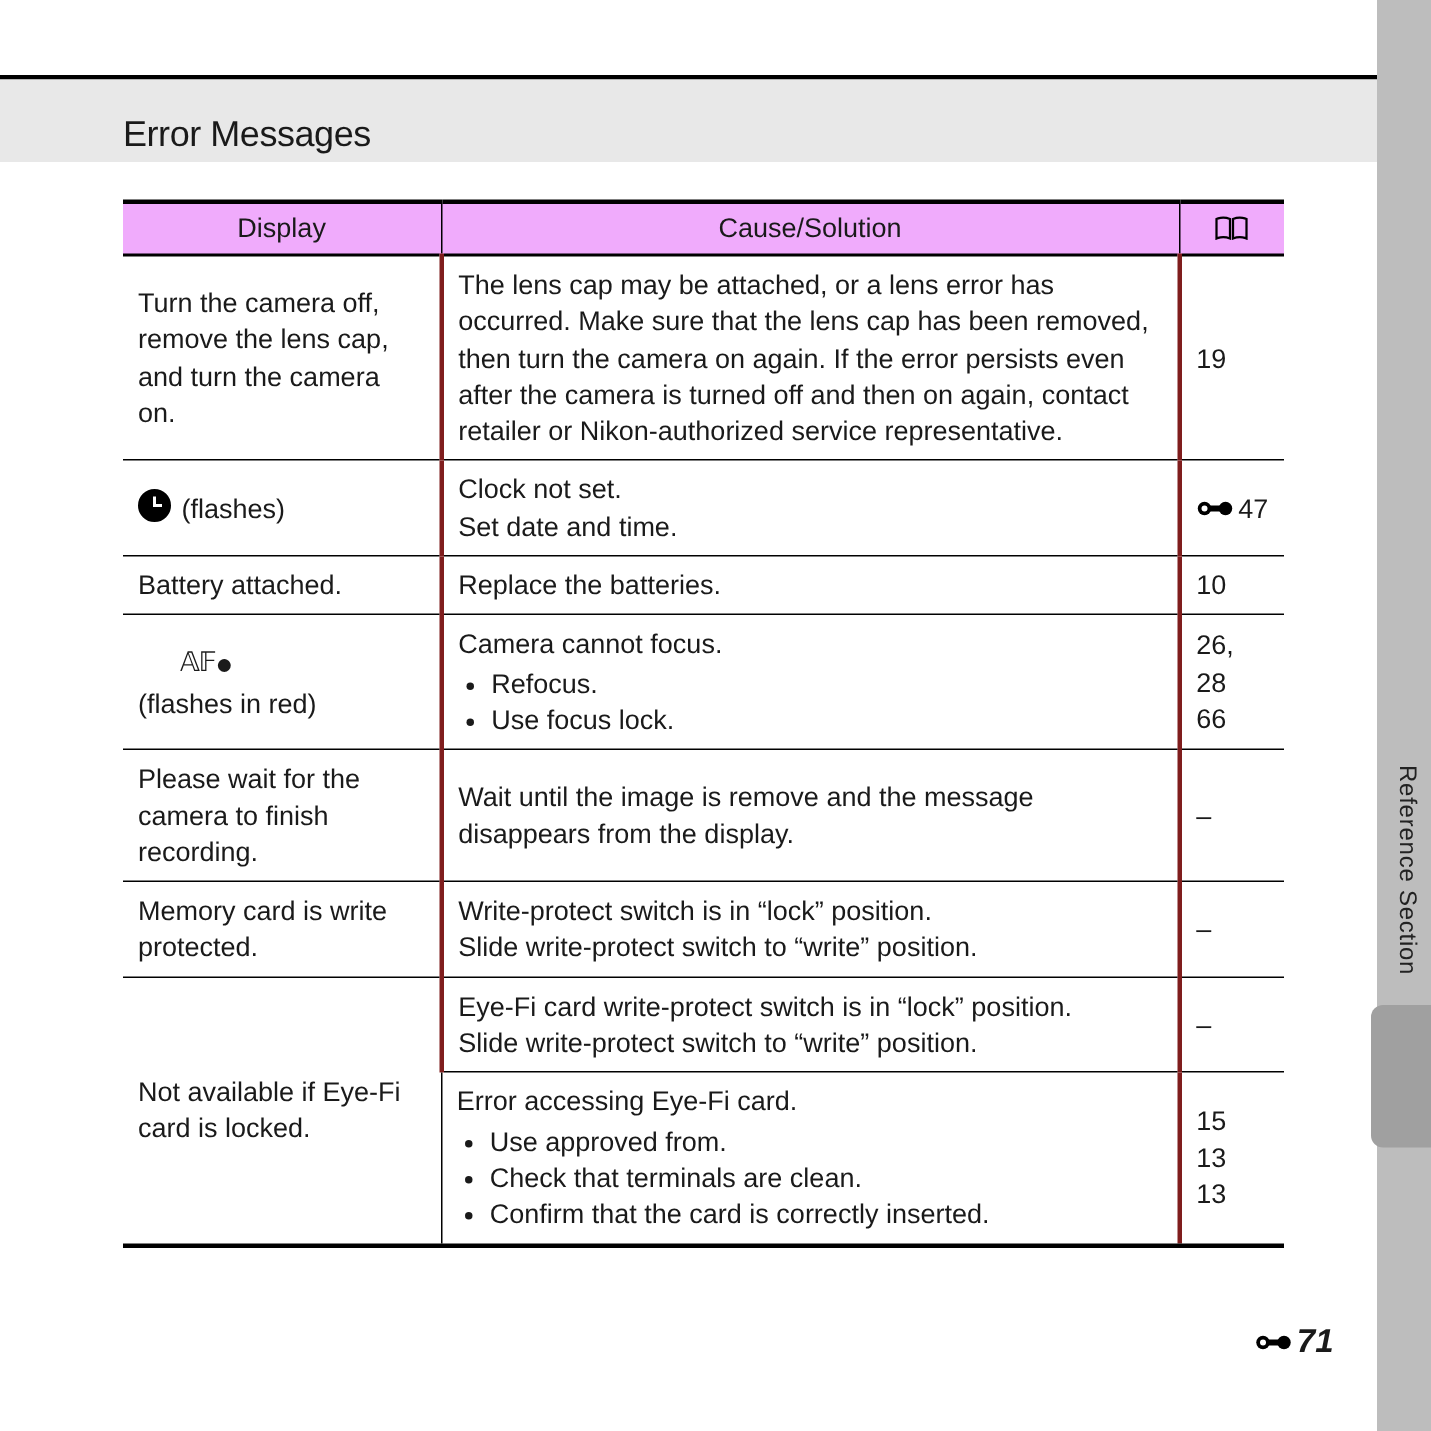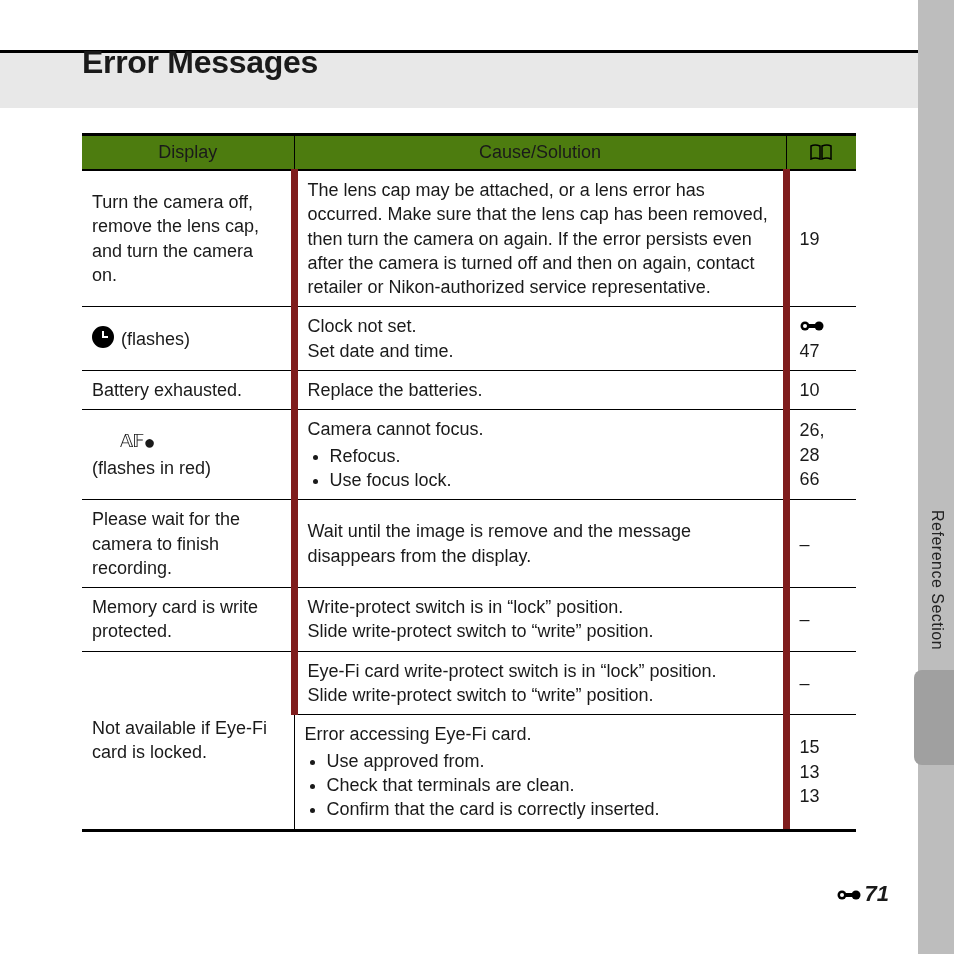--- a/index.html
+++ b/index.html
@@ -51,61 +51,61 @@
     position: absolute;
     left: 0;
     top: 53px;
     width: 918px;
     height: 55px;
     background: #e8e8e8;
   }
   .title {
     position: absolute;
     left: 82px;
-    top: 44px;
-    font-size: 32px;
-    font-weight: 700;
+    top: 76px;
+    font-size: 24px;
+    font-weight: 400;
     letter-spacing: -0.3px;
   }
   .table-wrap {
     position: absolute;
     left: 82px;
     top: 133px;
     width: 774px;
   }
   table.err {
     border-collapse: collapse;
     width: 100%;
     table-layout: fixed;
   }
   table.err col.c1 { width: 212px; }
   table.err col.c2 { width: 492px; }
   table.err col.c3 { width: 70px; }
 
   table.err th {
-    background: #4d7c0f;
+    background: #f0abfc;
     font-weight: 400;
     font-size: 18px;
     padding: 6px 10px;
     border-top: 3px solid #000;
     border-bottom: 2px solid #000;
     border-left: 1px solid #000;
     border-right: 1px solid #000;
     text-align: center;
     vertical-align: middle;
   }
   table.err th:first-child { border-left: none; }
   table.err th:last-child  { border-right: none; }
 
   table.err td {
     font-size: 18px;
     line-height: 1.35;
     padding: 7px 10px;
     border-top: 1px solid #000;
-    border-left: 7px solid #7f1d1d;
+    border-left: 3px solid #7f1d1d;
     border-right: 1px solid #000;
     vertical-align: middle;
   }
   table.err td:first-child { border-left: none; }
   table.err td:last-child  { border-right: none; }
 
   table.err tbody tr:first-child td { border-top: none; }
   .table-bottom {
     border-top: 3px solid #000;
     width: 774px;
@@ -219,21 +219,21 @@
             <div class="disp-pre">Clock not set.<br>Set date and time.</div>
           </td>
           <td class="disp-pre"><span class="knob"><svg width="24" height="12" viewBox="0 0 24 12">
                 <circle cx="5" cy="6" r="4.5" fill="#000"></circle>
                 <circle cx="19" cy="6" r="4.5" fill="#000"></circle>
                 <rect x="5" y="4" width="14" height="4" fill="#000"></rect>
                 <circle cx="5" cy="6" r="2" fill="#fff"></circle>
               </svg></span>47</td>
         </tr>
         <tr>
-          <td class="disp-pre">Battery exhausted.</td>
+          <td class="disp-pre">Battery attached.</td>
           <td>
             <div class="disp-pre">Replace the batteries.</div>
           </td>
           <td class="disp-pre">10</td>
         </tr>
         <tr>
           <td class="disp-pre"><span class="af">𝔸𝔽</span><span class="dot">●</span><br>(flashes in red)</td>
           <td>
             <div class="disp-pre">Camera cannot focus.</div>
             <ul class="cause-list">

